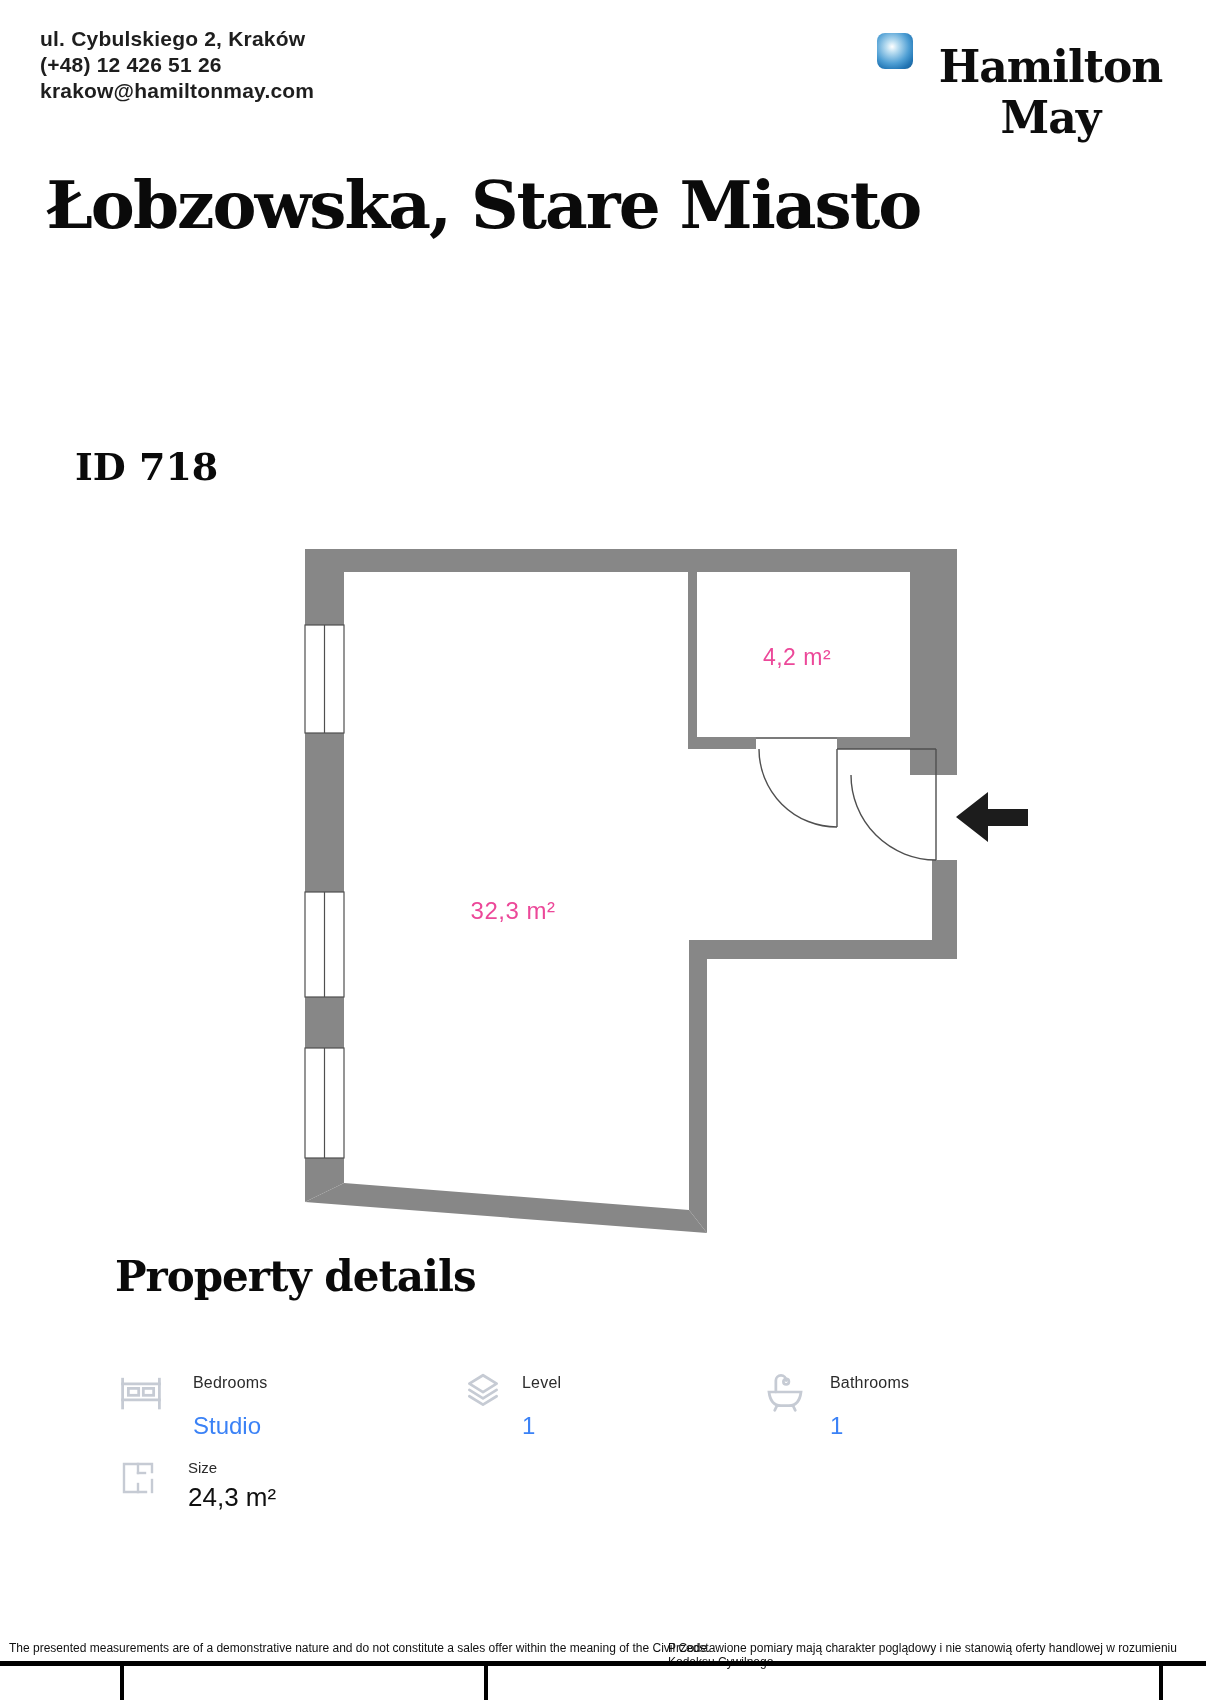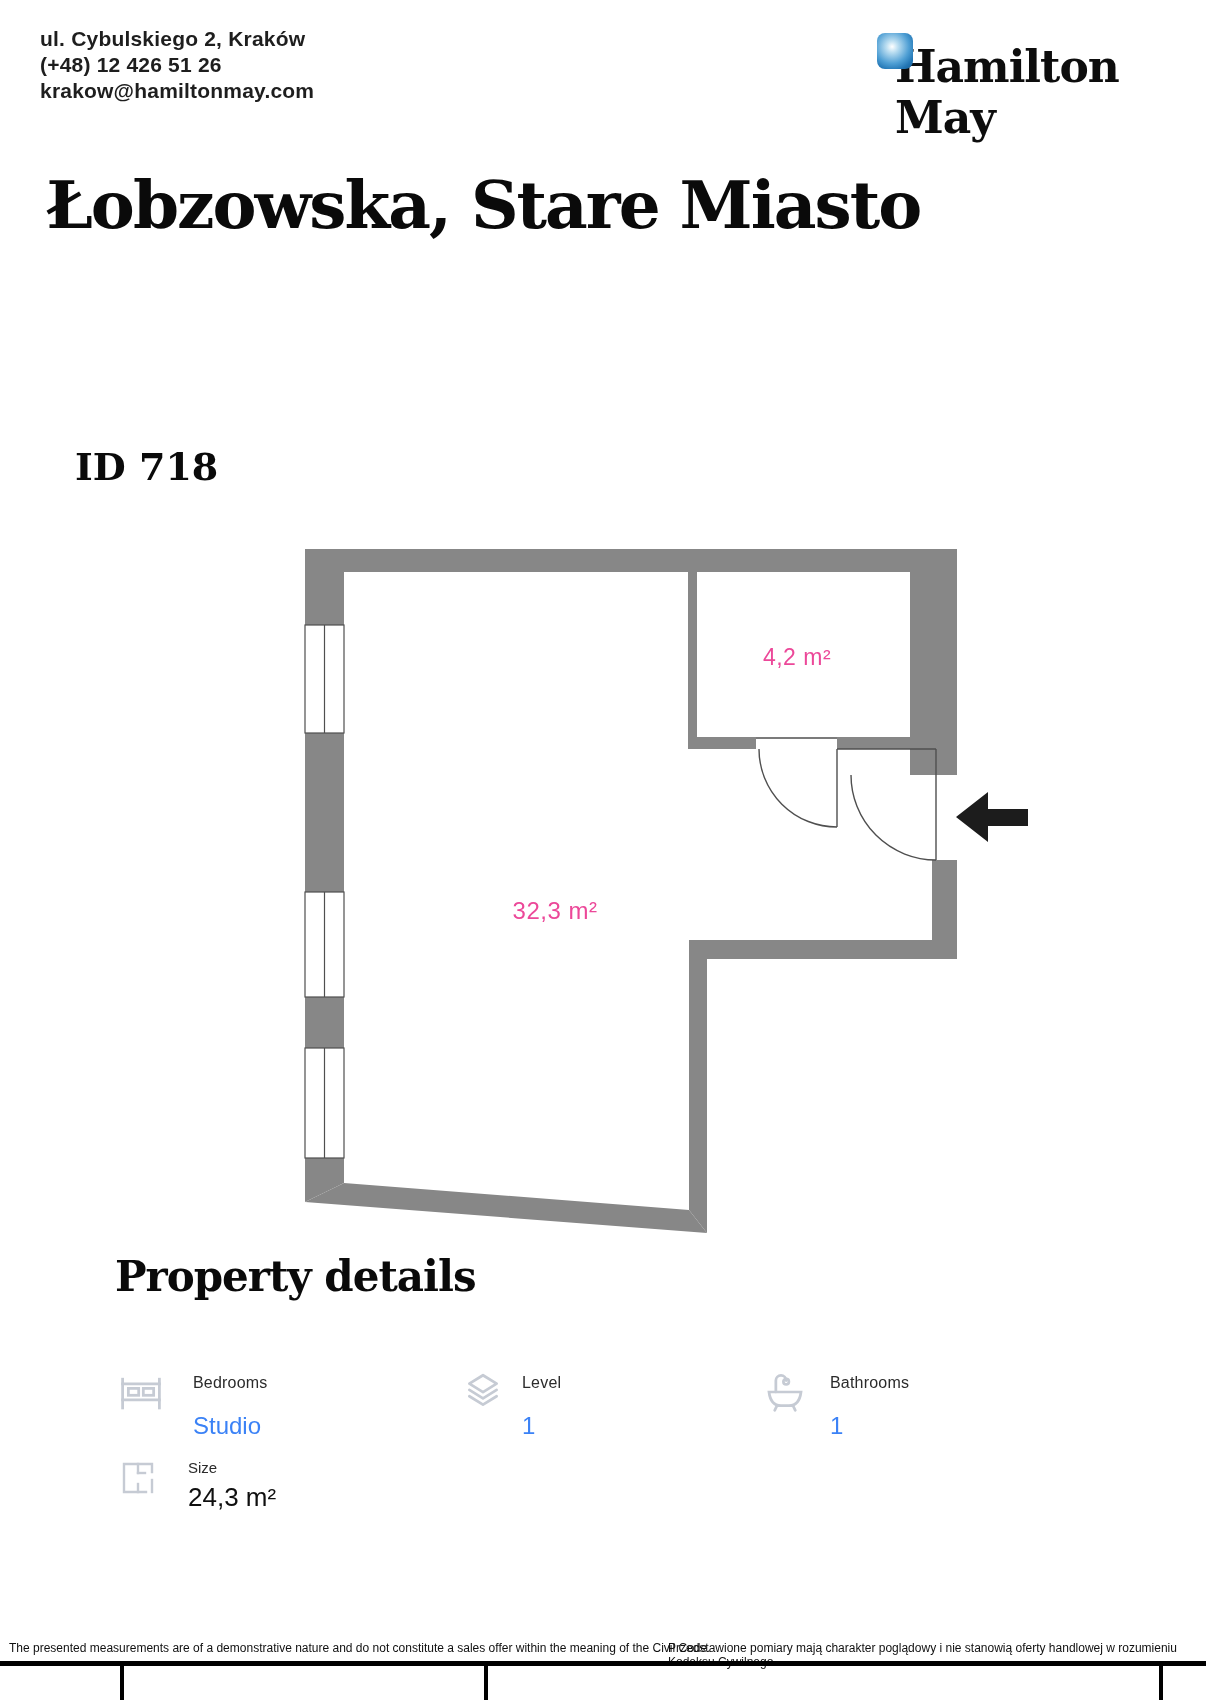--- a/index.html
+++ b/index.html
@@ -6,21 +6,21 @@
   #page{position:relative;width:1206px;height:1700px;background:#fff;overflow:hidden;
         font-family:"Liberation Sans",sans-serif;color:#111;}
   .abs{position:absolute;}
 
   
   .contact{left:40px;top:26px;font-size:21px;line-height:26px;font-weight:600;color:#1e1e1e;letter-spacing:.2px;}
   .logo-square{left:877px;top:33px;width:36px;height:36px;border-radius:8px;
      background:radial-gradient(circle at 42% 38%, #ffffff 0%, #bfe0f2 18%, #4f9fd4 55%, #2276b5 78%, #175a90 100%);
      z-index:3;}
   .brand{left:895px;top:41px;font-family:"DejaVu Serif","Liberation Serif",serif;
-     font-weight:700;font-size:44px;color:#0d0d0d;letter-spacing:-1px;z-index:2;}
+     font-weight:700;font-size:44px;color:#0d0d0d;letter-spacing:-1px;z-index:2;text-align:center;}
 
   .title{left:46px;top:166px;font-family:"DejaVu Serif","Liberation Serif",serif;
      font-weight:700;font-size:66px;color:#0a0a0a;letter-spacing:-2px;}
   .listing-id{left:75px;top:444px;font-family:"DejaVu Serif","Liberation Serif",serif;
      font-weight:700;font-size:38px;color:#0a0a0a;}
 
   
   .room-label{transform:translate(-50%,-50%);font-size:23px;color:#ec4899;letter-spacing:.5px;white-space:nowrap;}
 
   
@@ -97,21 +97,21 @@
     <g fill="none" stroke="#4f4f4f" stroke-width="1.4">
       <line x1="837" y1="749" x2="936" y2="749"></line>
       <line x1="936" y1="749" x2="936" y2="860"></line>
       <path d="M851,775 A85,85 0 0 0 936,860"></path>
     </g>
 
     <polygon fill="#1c1c1c" points="956,817 988,792 988,809 1028,809 1028,826 988,826 988,842"></polygon>
   </svg>
 
   <div class="abs room-label" style="left:797px;top:657px;">4,2 m²</div>
-  <div class="abs room-label" style="left:513px;top:911px;font-size:24px;margin-left:42px;">32,3 m²</div>
+  <div class="abs room-label" style="left:513px;top:911px;font-size:24px;">32,3 m²</div>
 
   <div class="abs pd-heading">Property details</div>
 
   <div class="abs pd-icon" style="left:118px;top:1370px;">
     <svg width="46" height="46" viewBox="0 0 40 40" fill="none" stroke="#c6cbd4" stroke-width="2.4" stroke-linecap="square">
       <line x1="4" y1="8" x2="4" y2="33"></line>
       <line x1="36" y1="8" x2="36" y2="33"></line>
       <line x1="4" y1="12" x2="36" y2="12"></line>
       <line x1="4" y1="26" x2="36" y2="26"></line>
       <rect x="9" y="16" width="9" height="6"></rect>

